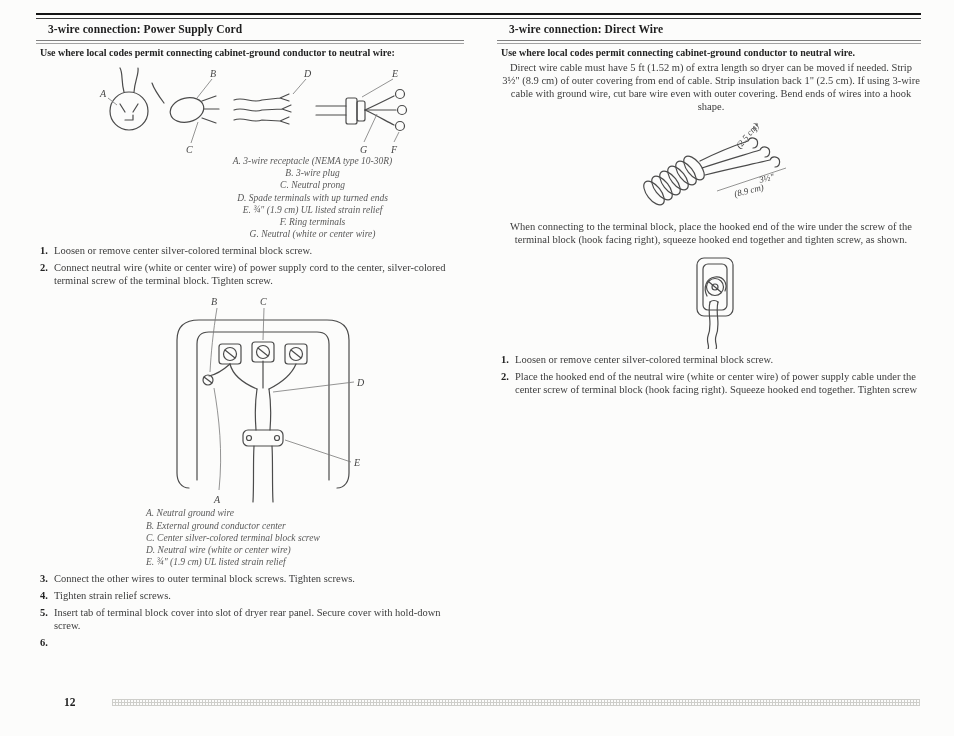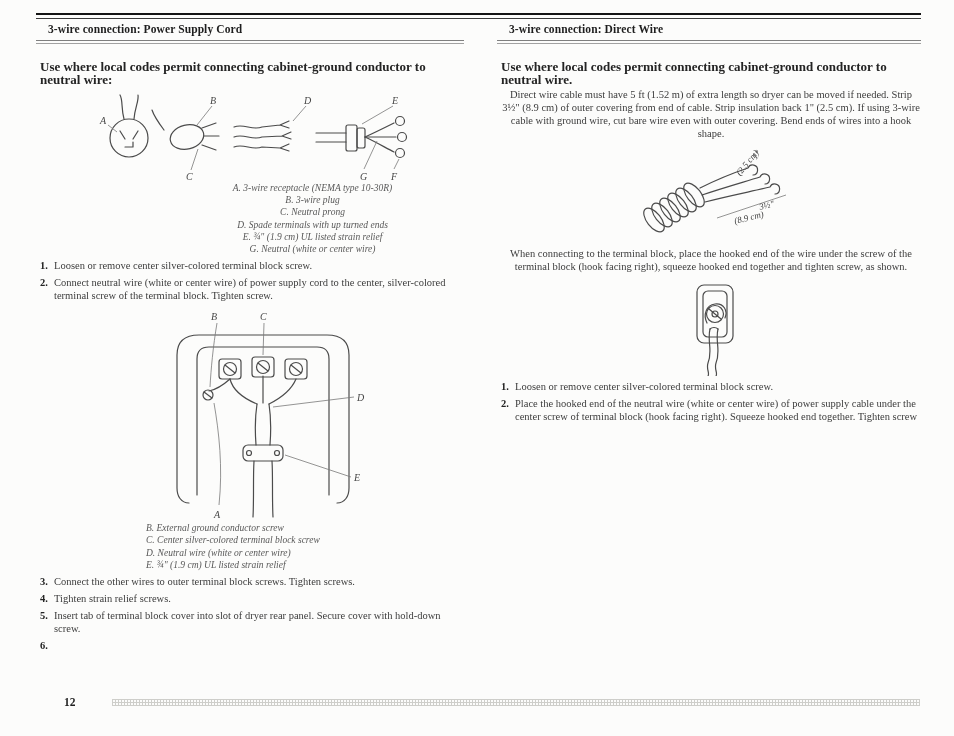--- a/index.html
+++ b/index.html
@@ -17,21 +17,21 @@
     border-top:2px solid #141414; border-bottom:1px solid #3a3a3a;
   }
   .col { position:absolute; top:22px; }
   .col-left  { left:36px;  width:428px; }
   .col-right { left:497px; width:424px; }
   h2.sec {
     font-size:11.5px; line-height:14px; font-weight:bold; color:#1e1e1e;
     padding-left:12px; letter-spacing:.1px;
   }
   .sec-rule { margin-top:4px; height:4px; border-top:1px solid #7f7f7f; border-bottom:1px solid #a2a2a2; }
-  .intro { font-weight:bold; font-size:13px; line-height:13px; margin-top:16px; padding-left:4px; color:#242424;font-family:Liberation Serif, serif; }
+  .intro { font-weight:bold; font-size:10px; line-height:13px; margin-top:2px; padding-left:4px; color:#242424;font-family:Liberation Serif, serif; }
   p.bodytext { font-size:10.5px; line-height:13px; margin-top:2px; padding-left:4px;text-align:center; }
   p.mt4 { margin-top:4px; }
   .fig { position:relative; }
   svg { display:block; }
   .stroke { fill:none; stroke:#4b4b4b; stroke-width:1.2; stroke-linecap:round; stroke-linejoin:round; }
   .leader { fill:none; stroke:#787878; stroke-width:.8; }
   text.lbl  { font-family:"Liberation Serif", serif; font-style:italic; font-size:10px; fill:#474747; }
   text.meas { font-family:"Liberation Serif", serif; font-style:italic; font-size:9px;  fill:#3e3e3e; }
   .caption { font-style:italic; font-size:9.5px; color:#585858; line-height:12.2px; }
   .cap1 { margin-left:125px;text-align:center; }
@@ -103,20 +103,21 @@
         <text class="lbl" x="297" y="88">F</text>
       </svg>
     </div>
 
     <div class="caption cap1">
       <div>A. 3-wire receptacle (NEMA type 10-30R)</div>
       <div>B. 3-wire plug</div>
       <div>C. Neutral prong</div>
       <div>D. Spade terminals with up turned ends</div>
       <div>E. ¾" (1.9 cm) UL listed strain relief</div>
+      <div>F. Ring terminals</div>
       <div>G. Neutral (white or center wire)</div>
     </div>
 
     <ol class="steps">
       <li class="step">
         <span class="n">1.</span>
         <span>Loosen or remove center silver-colored terminal block screw.</span>
       </li>
       <li class="step">
         <span class="n">2.</span>
@@ -157,21 +158,22 @@
         </g>
         <text class="lbl" x="50" y="13">B</text>
         <text class="lbl" x="99" y="13">C</text>
         <text class="lbl" x="196" y="94">D</text>
         <text class="lbl" x="193" y="174">E</text>
         <text class="lbl" x="53" y="211">A</text>
       </svg>
     </div>
 
     <div class="caption cap2">
-      <div>B. External ground conductor screw</div>
+      <div>A. Neutral ground wire</div>
+      <div>B. External ground conductor center</div>
       <div>C. Center silver-colored terminal block screw</div>
       <div>D. Neutral wire (white or center wire)</div>
       <div>E. ¾" (1.9 cm) UL listed strain relief</div>
     </div>
 
     <ol class="steps">
       <li class="step">
         <span class="n">3.</span>
         <span>Connect the other wires to outer terminal block screws. Tighten screws.</span>
       </li>

